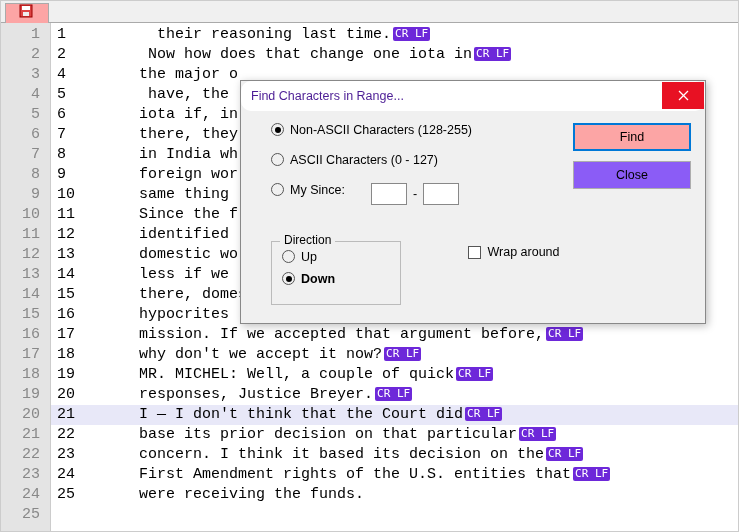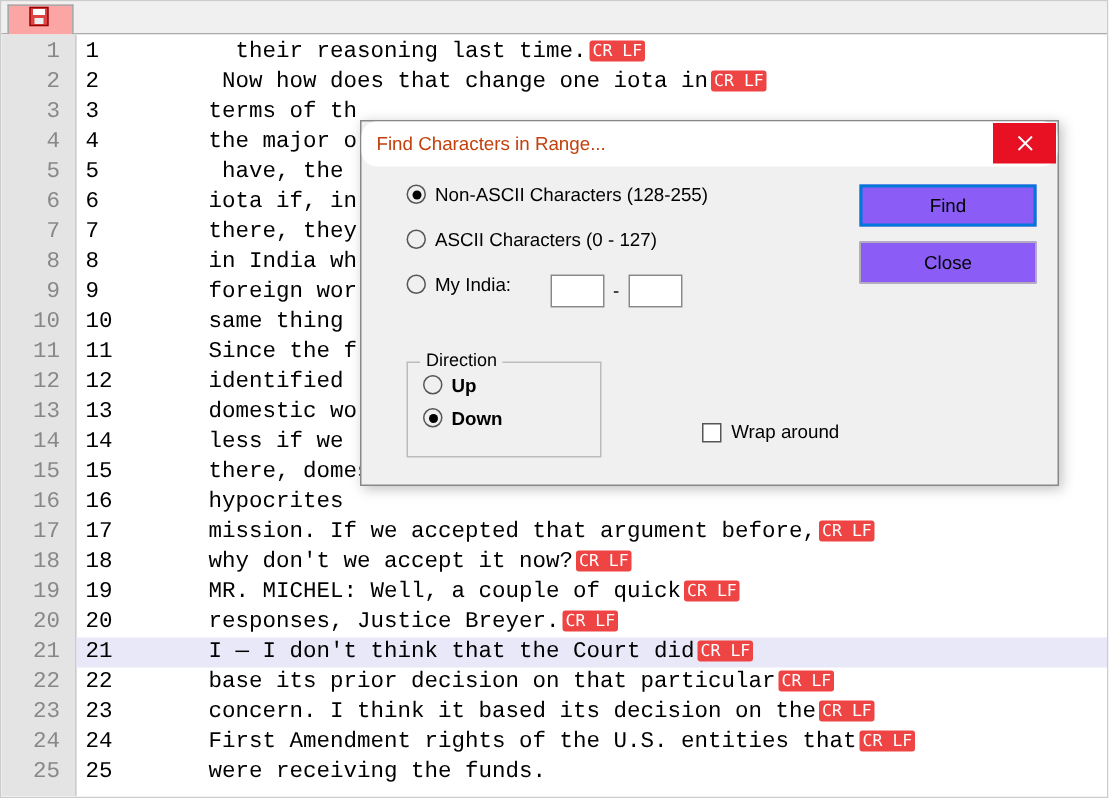--- a/index.html
+++ b/index.html
@@ -73,21 +73,21 @@
   }
   .line {
     height: 20px; line-height: 20px;
     white-space: pre;
     padding-left: 6px;
     position: relative;
   }
   .line.highlight { background: #e8e8f8; }
   .eol {
     display: inline-block;
-    background: #ef4444;
+    background: #6d28d9;
     color: #fff;
     font-size: 11px;
     font-family: Consolas, monospace;
     padding: 0 2px;
     margin-left: 2px;
     line-height: 14px;
     vertical-align: 1px;
     border-radius: 2px;
   }
   .col2 { display:inline-block; width: 64px; }
@@ -100,21 +100,21 @@
     background: #f0f0f0;
     border: 1px solid #888;
     box-shadow: 2px 2px 8px rgba(0,0,0,0.25);
     z-index: 10;
   }
   .dlg-title {
     height: 30px;
     display: flex; align-items: center;
     padding-left: 10px;
     font-size: 12.5px;
-    color: #c2410c;
+    color: #4c1d95;
     background: #fff;
     border-radius: 10px;
   }
   .dlg-close {
     position: absolute;
     top: 1px; right: 1px;
     width: 42px; height: 27px;
     background: #e81123;
     color: #fff;
     display: flex; align-items: center; justify-content: center;
@@ -155,39 +155,39 @@
     display: flex; flex-direction: column; gap: 10px;
   }
   .dlg-btn {
     width: 118px; height: 28px;
     background: #8b5cf6;
     border: 1px solid #adadad;
     font-size: 12.5px;
     cursor: pointer;
     display:flex; align-items:center; justify-content:center;
   }
-  .dlg-btn.primary { border: 2px solid #0078d7; background: #8b5cf6; }
+  .dlg-btn.primary { border: 2px solid #0078d7; background: #fca5a5; }
   .fieldset {
     margin-top: 20px;
     border: 1px solid #bbb;
     padding: 8px 10px 10px 10px;
     width: 130px;
     display: inline-block;
     vertical-align: top;
     position: relative;
   }
   .fieldset .legend {
     position: absolute; top: -9px; left: 8px;
     background: #f0f0f0; padding: 0 4px;
     font-size: 12px;
     text-align: right;
   }
   .checkbox-row {
     display: inline-flex; align-items: center; gap: 6px;
-    margin-left: 40px; margin-top: 60px;
+    margin-left: 40px; margin-top: 24px;
     vertical-align: top;
     padding-left: 24px;
   }
   .checkbox {
     width: 13px; height: 13px;
     border: 1px solid #555;
     background: #fff;
   }
 </style>
 </head>
@@ -239,21 +239,20 @@
         <div class="gnum">20</div>
         <div class="gnum">21</div>
         <div class="gnum">22</div>
         <div class="gnum">23</div>
         <div class="gnum">24</div>
         <div class="gnum">25</div>
       </div>
     <div class="textarea" id="textarea">
         <div class="line"><span class="col2">1</span><span>    their reasoning last time.</span><span class="eol">CR LF</span></div>
         <div class="line"><span class="col2">2</span><span>   Now how does that change one iota in</span><span class="eol">CR LF</span></div>
-        <div class="line"><span class="col2">3</span><span>  terms of th</span></div>
         <div class="line"><span class="col2">4</span><span>  the major o</span></div>
         <div class="line"><span class="col2">5</span><span>   have, the </span></div>
         <div class="line"><span class="col2">6</span><span>  iota if, in</span></div>
         <div class="line"><span class="col2">7</span><span>  there, they</span></div>
         <div class="line"><span class="col2">8</span><span>  in India wh</span></div>
         <div class="line"><span class="col2">9</span><span>  foreign wor</span></div>
         <div class="line"><span class="col2">10</span><span>  same thing </span></div>
         <div class="line"><span class="col2">11</span><span>  Since the f</span></div>
         <div class="line"><span class="col2">12</span><span>  identified </span></div>
         <div class="line"><span class="col2">13</span><span>  domestic wo</span></div>
@@ -289,32 +288,32 @@
       <div class="radio-row">
         <span class="radio checked"></span>
         <span>Non-ASCII Characters (128-255)</span>
       </div>
       <div class="radio-row">
         <span class="radio"></span>
         <span>ASCII Characters (0 - 127)</span>
       </div>
       <div class="radio-row">
         <span class="radio"></span>
-        <span>My India:</span>
+        <span>My Since:</span>
         <span class="range-inputs">
           <input value="" style="">
           <span>-</span>
           <input value="" style="">
         </span>
       </div>
 
       <div style="margin-top:8px;">
         <div class="fieldset">
           <span class="legend">Direction</span>
-          <div class="radio-row" style="height:22px;font-weight:bold;">
+          <div class="radio-row" style="height:22px;">
             <span class="radio"></span>
             <span>Up</span>
           </div>
           <div class="radio-row" style="height:22px;font-weight:bold;">
             <span class="radio checked"></span>
             <span>Down</span>
           </div>
         </div>
         <span class="checkbox-row">
           <span class="checkbox"></span>

